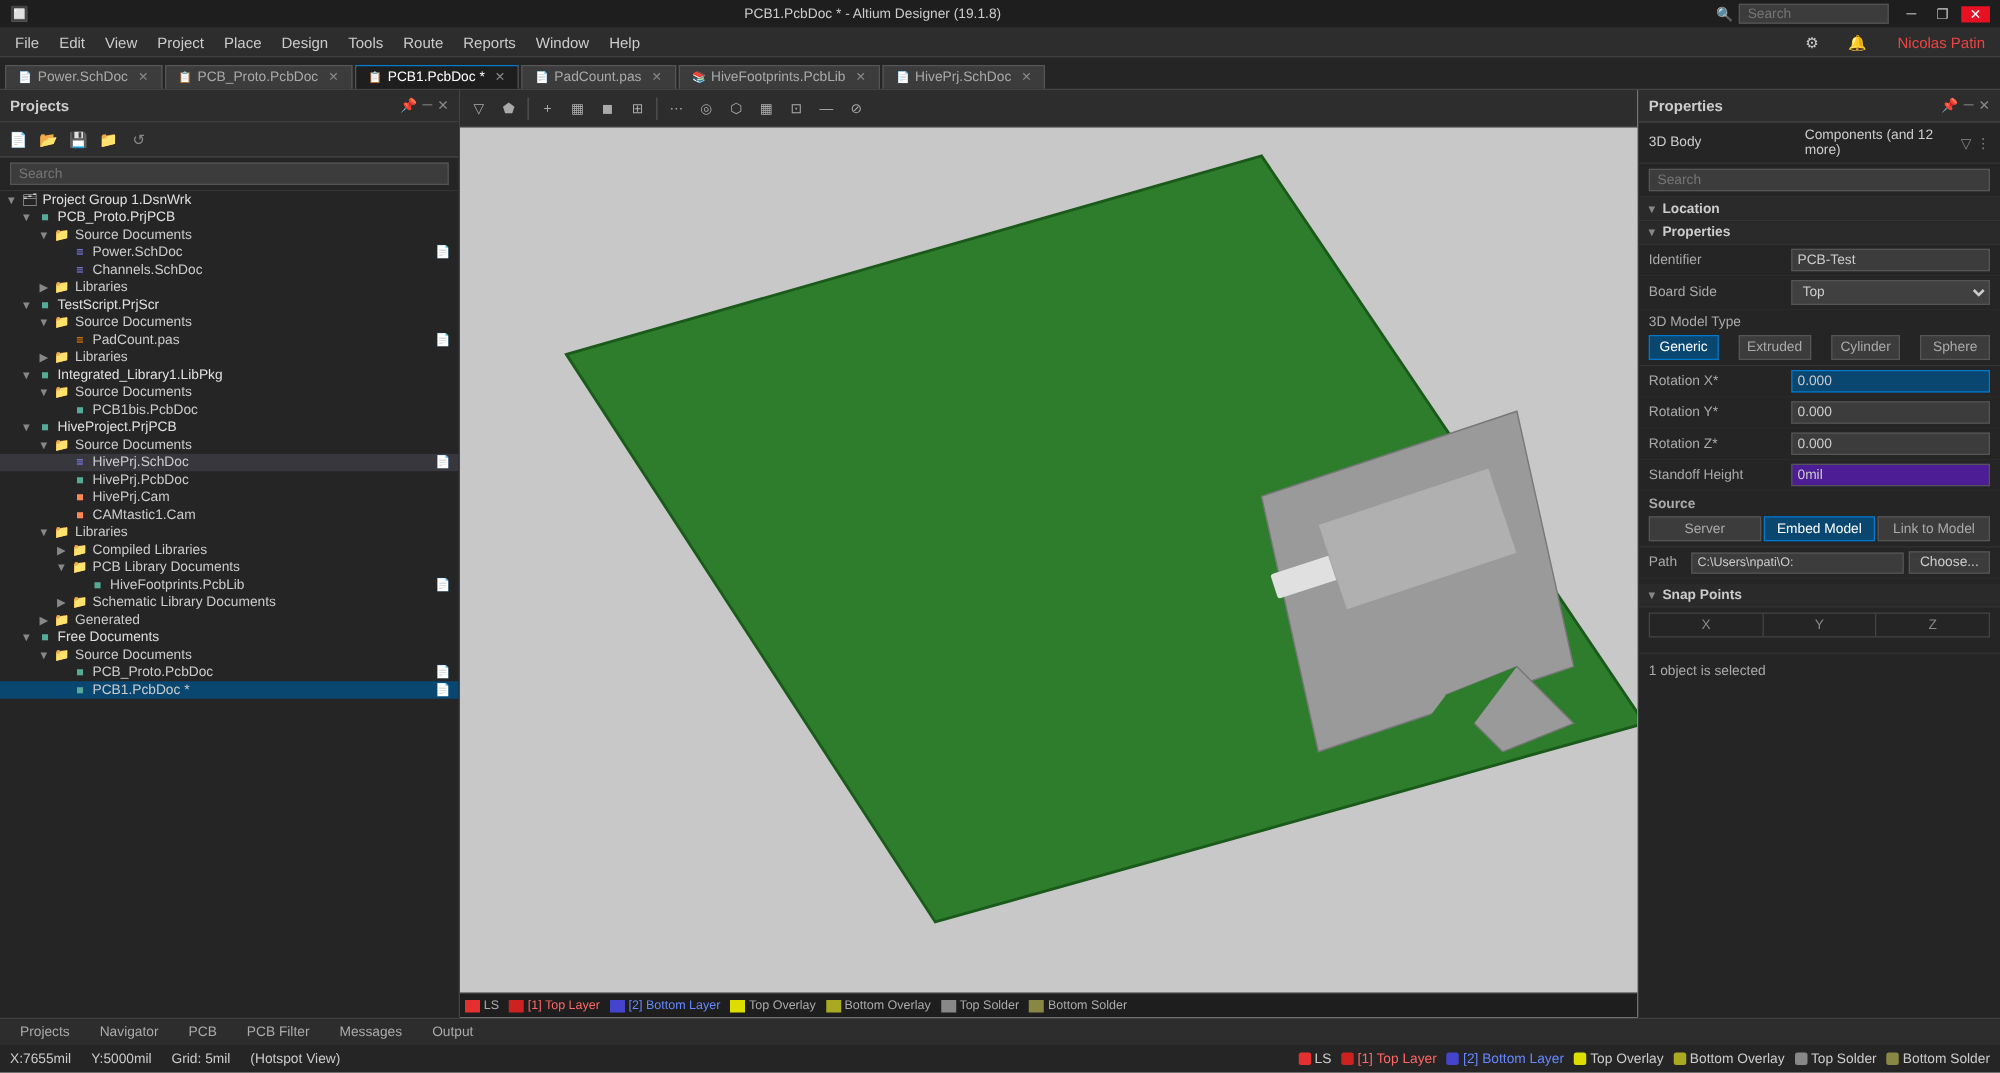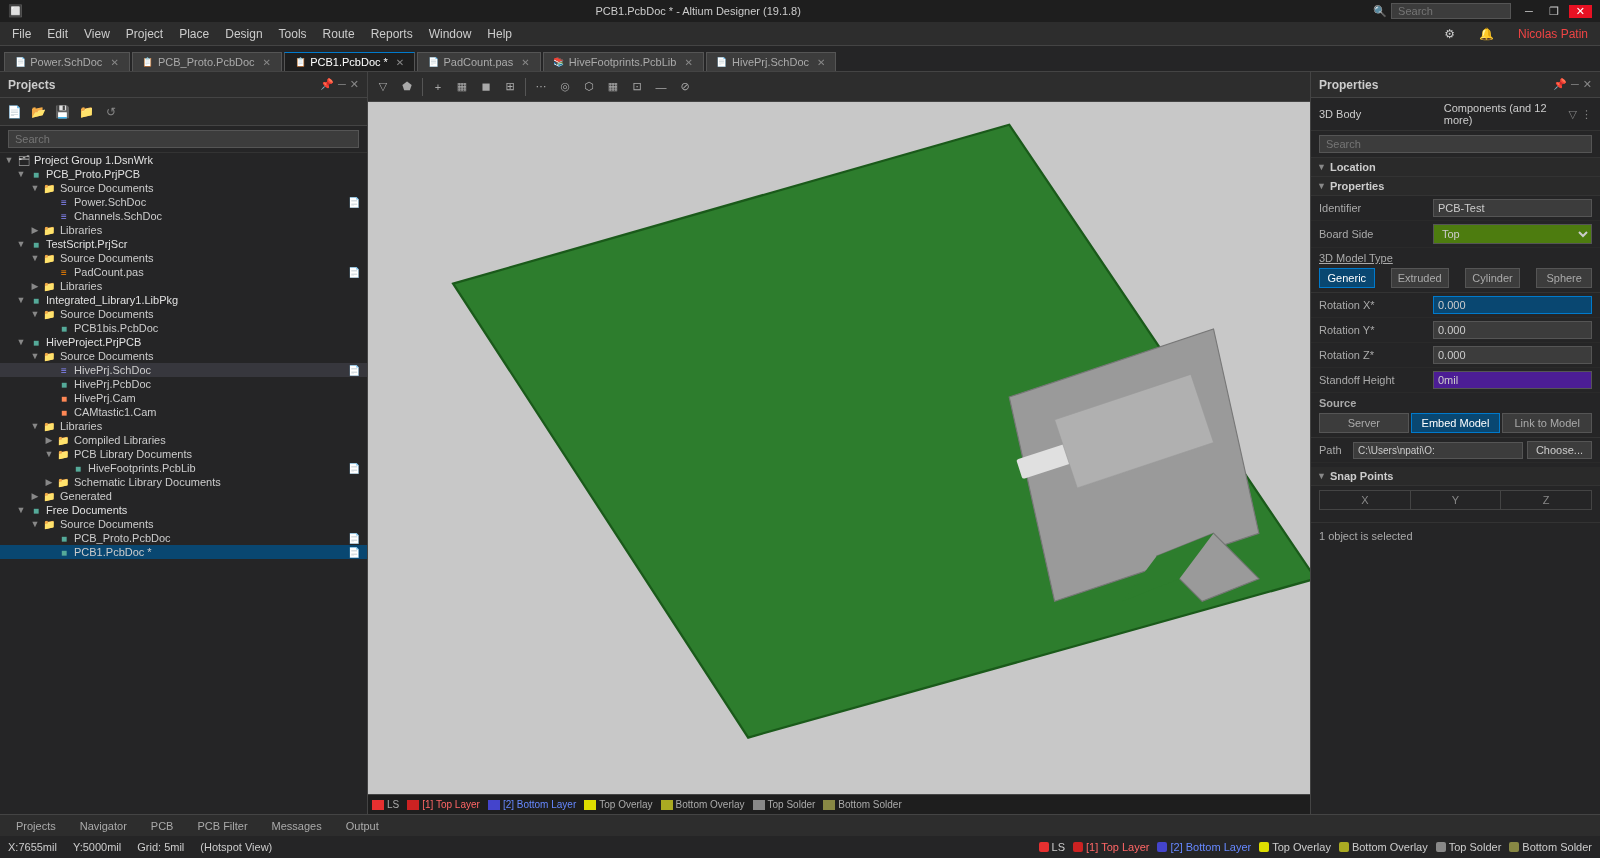--- a/index.html
+++ b/index.html
@@ -74,21 +74,21 @@
     .prop-section-header .label { font-size: 11px; color: #ccc; font-weight: bold; }
 
     .prop-row { display: flex; align-items: center; padding: 3px 8px; border-bottom: 1px solid #2a2a2a; gap: 4px; }
     .prop-label { color: #aaa; font-size: 11px; width: 110px; flex-shrink: 0; }
     .prop-value { flex: 1; display: flex; align-items: center; gap: 4px; }
     .prop-input { background: #3c3c3c; border: 1px solid #555; color: #ccc; font-size: 11px; padding: 2px 4px; width: 100%; }
     .prop-input.highlighted { background: #094771; border-color: #007acc; }
     .prop-select { background: #3c3c3c; border: 1px solid #555; color: #ccc; font-size: 11px; padding: 2px 4px; width: 100%; }
 
     .model-type-row { padding: 4px 8px; border-bottom: 1px solid #333; }
-    .model-type-label { font-size: 11px; color: #aaa; margin-bottom: 4px; text-decoration: underline; }
+    .model-type-label { font-size: 11px; color: #aaa; margin-bottom: 4px; }
     .model-type-btns { display: flex; gap: 16px; }
     .model-type-btn { flex: 1; padding: 3px 6px; background: #3c3c3c; border: 1px solid #555; color: #aaa; font-size: 11px; cursor: pointer; text-align: center; }
     .model-type-btn.active { background: #094771; border-color: #007acc; color: #fff; }
 
     .source-row { padding: 4px 8px; border-bottom: 1px solid #333; }
     .source-label { font-size: 11px; color: #aaa; font-weight: bold; margin-bottom: 4px; }
     .source-btns { display: flex; gap: 2px; }
     .source-btn { flex: 1; padding: 3px 6px; background: #3c3c3c; border: 1px solid #555; color: #aaa; font-size: 11px; cursor: pointer; text-align: center; }
     .source-btn.active { background: #094771; border-color: #007acc; color: #fff; }
 
@@ -512,21 +512,21 @@
     <div class="prop-row">
       <span class="prop-label">Identifier</span>
       <div class="prop-value">
         <input class="prop-input" value="PCB-Test" style="background: rgb(60, 60, 60); border: 1px solid rgb(85, 85, 85); color: rgb(204, 204, 204); font-size: 11px; padding: 2px 4px; width: 100%;">
       </div>
     </div>
 
     <div class="prop-row">
       <span class="prop-label">Board Side</span>
       <div class="prop-value">
-        <select class="prop-select" style="background:#4d7c0f;border:1px solid #555;color:#ccc;font-size:11px;padding:2px 4px;width:100%;">
+        <select class="prop-select" style="background:#404040;border:1px solid #555;color:#ccc;font-size:11px;padding:2px 4px;width:100%;">
           <option>Top</option>
           <option>Bottom</option>
         </select>
       </div>
     </div>
 
 
     <div class="model-type-row">
       <div class="model-type-label">3D Model Type</div>
       <div class="model-type-btns">

